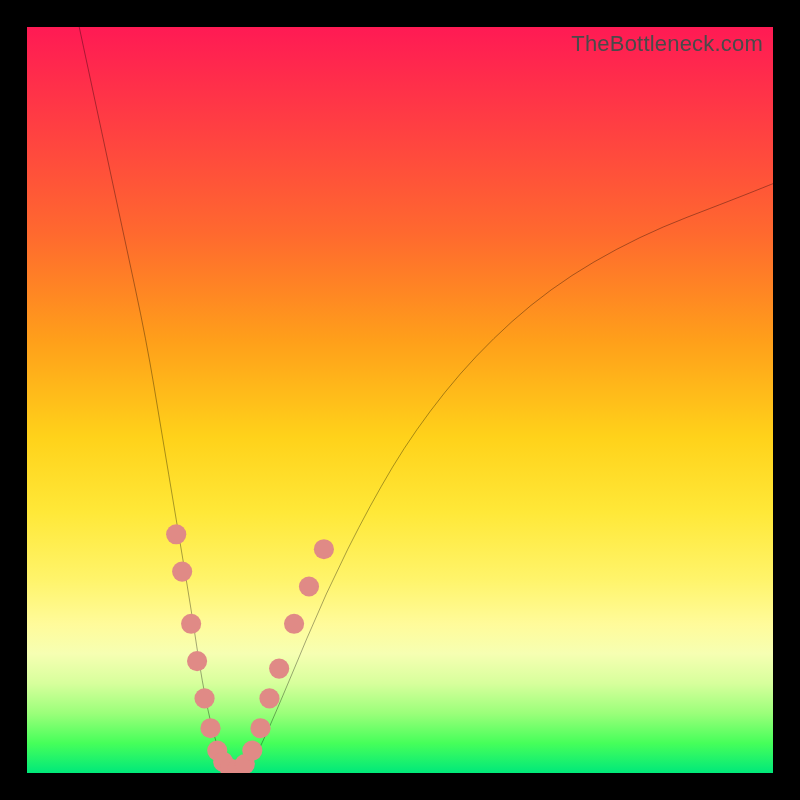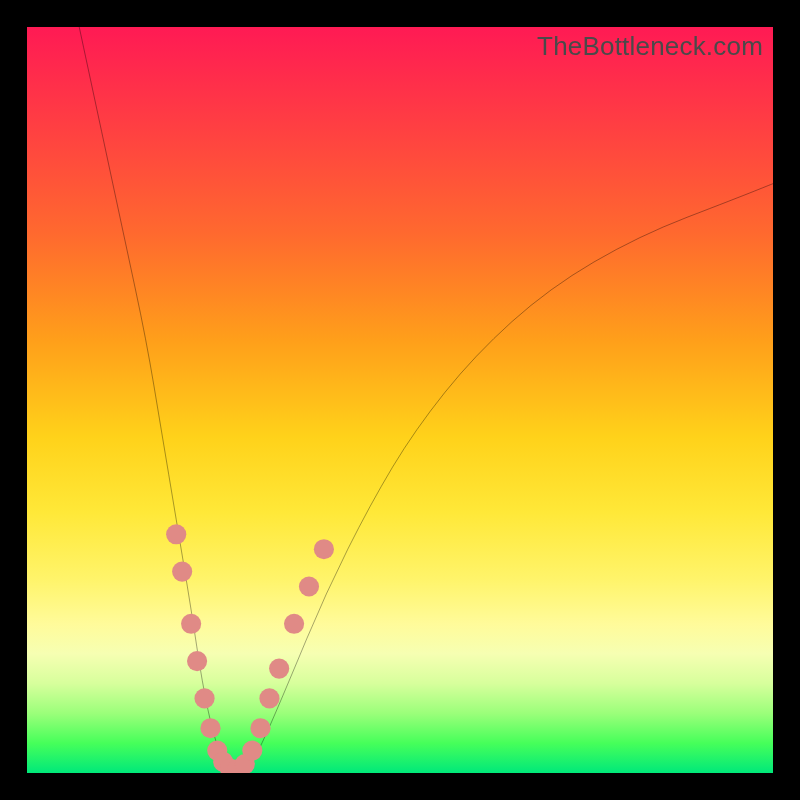--- a/index.html
+++ b/index.html
@@ -37,21 +37,21 @@
       #9bff7a 92%,
       #46ff5a 96%,
       #00e87a 100%
     );
   }
   .watermark {
     position: absolute;
     top: 4px;
     right: 10px;
     color: #4a4a4a;
-    font-size: 26px;
+    font-size: 22px;
     font-weight: 500;
     letter-spacing: 0.2px;
     user-select: none;
   }
   svg.curve {
     position: absolute;
     left: 0;
     top: 0;
     width: 746px;
     height: 746px;

